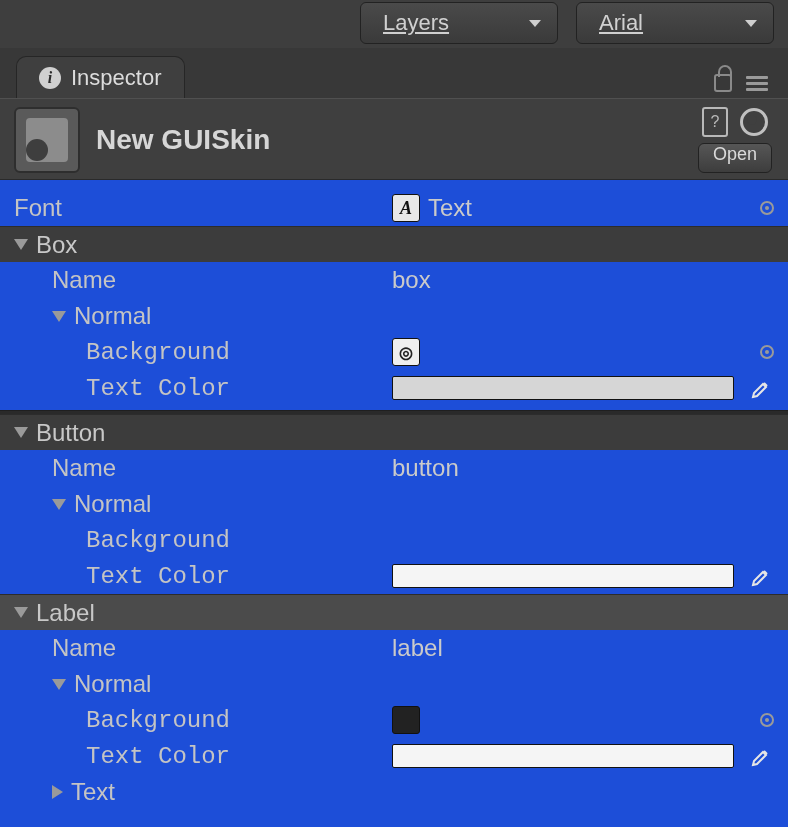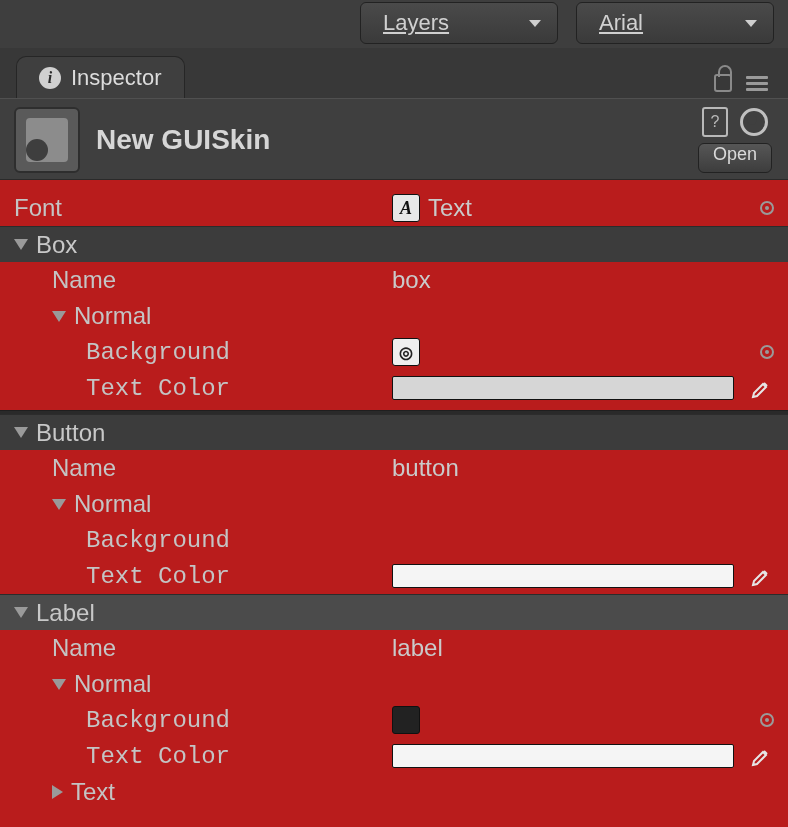--- a/index.html
+++ b/index.html
@@ -187,21 +187,21 @@
     background: linear-gradient(#565656,#3d3d3d);
     border: 1px solid #222;
     border-radius: 6px;
     display:flex;align-items:flex-start;
   }
 
   
   .content {
     flex: 1;
     overflow: hidden;
-    background: #b91c1c;
+    background: #1d4ed8;
     padding-top: 10px;
   }
   .row {
     display: flex;
     align-items: center;
     height: 36px;
     padding: 0 14px;
   }
   .row .label-col {
     flex: 0 0 378px;

